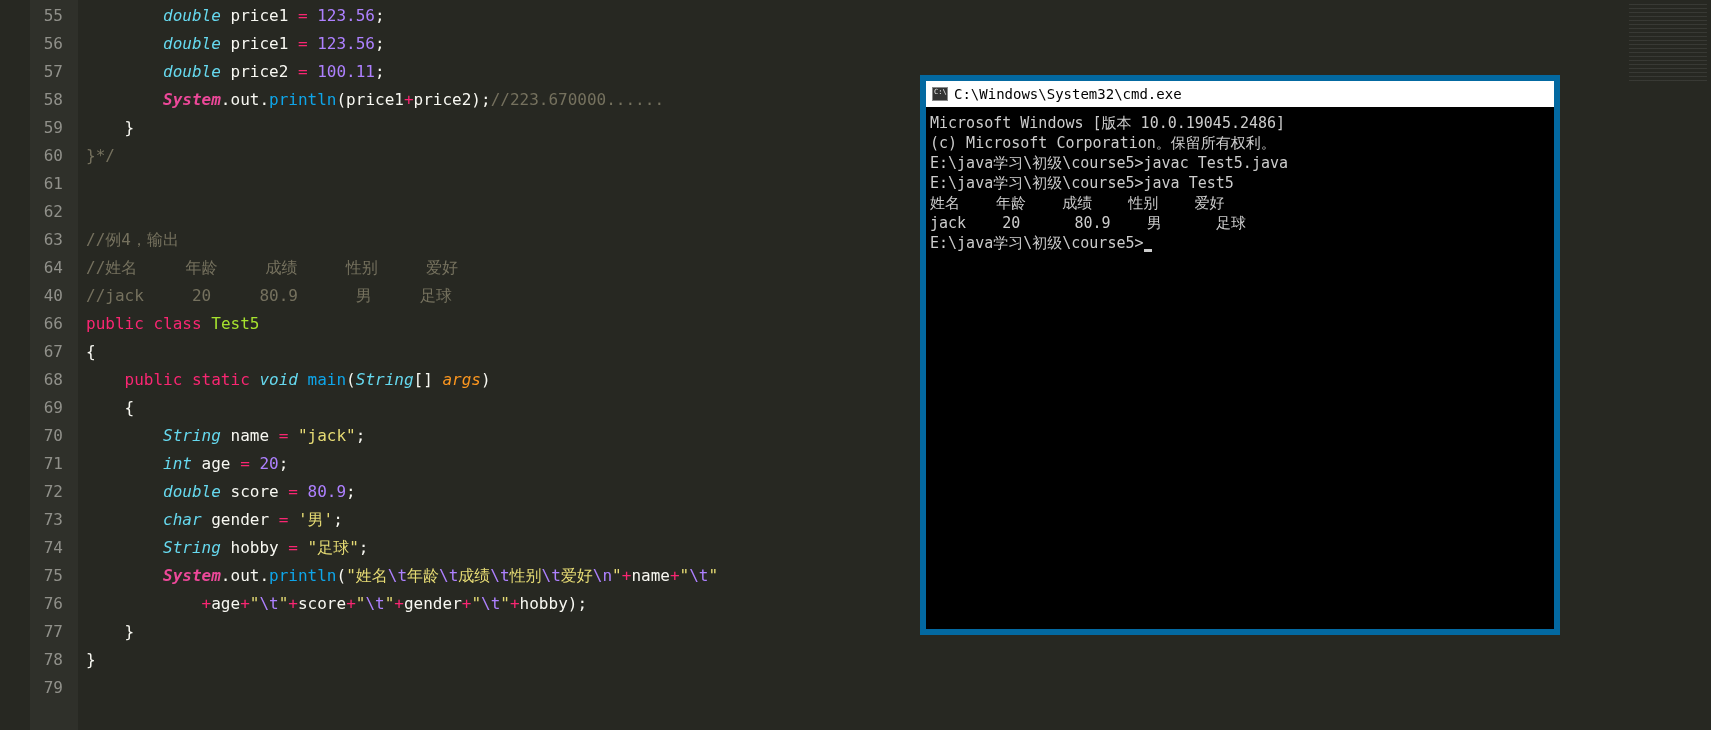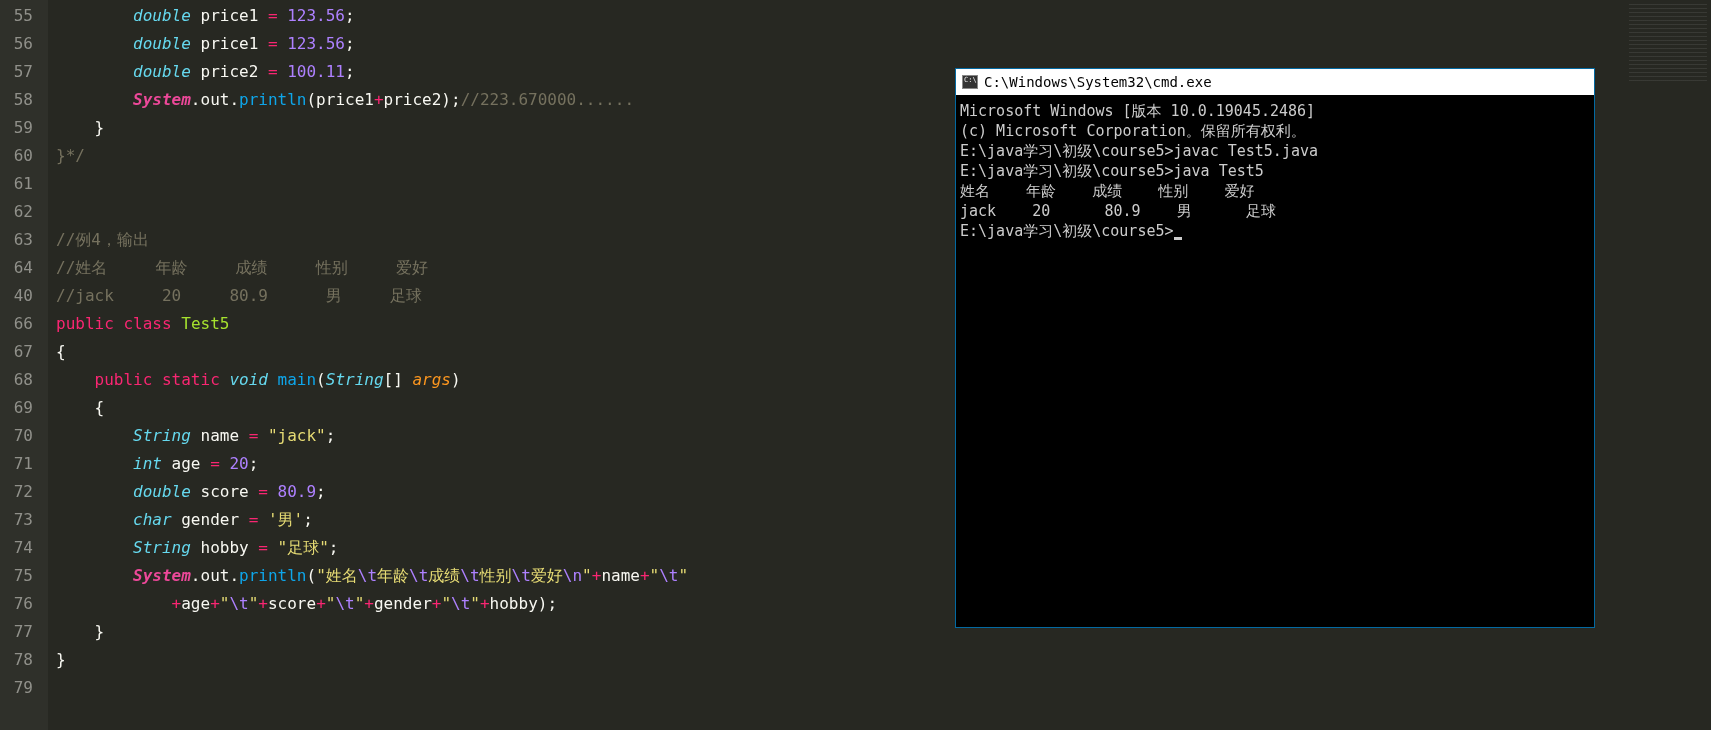--- a/index.html
+++ b/index.html
@@ -8,20 +8,21 @@
       font-family: 'Consolas', 'Monaco', monospace;
       font-size: 16px;
       overflow: hidden;
       width: 1711px;
       height: 730px;
       position: relative;
     }
     .editor {
       display: flex;
       height: 100%;
+      padding-left: 30px;
     }
     .gutter {
       background: #2f302a;
       color: #90908a;
       text-align: right;
       padding-right: 15px;
       padding-left: 5px;
       user-select: none;
       min-width: 48px;
       padding-top: 2px;
@@ -50,28 +51,27 @@
     .c-string { color: #e6db74; }
     .c-escape { color: #ae81ff; }
     .c-num { color: #ae81ff; }
     .c-var { color: #f8f8f2; }
     .c-obj { color: #ec4899; font-style: italic; font-weight: bold; }
     .c-op { color: #f92672; }
 
     .terminal-window {
       position: absolute;
       left: 920px;
-      top: 68px;
+      top: 75px;
       width: 640px;
       height: 560px;
       background: #000;
-      border: 1px solid #0369a1;
+      border: 6px solid #0369a1;
       font-family: 'NSimSun', 'Consolas', monospace;
       font-size: 15px;
-      margin-left: 35px;
     }
     .titlebar {
       background: #fff;
       color: #000;
       height: 26px;
       display: flex;
       align-items: center;
       padding-left: 6px;
       gap: 6px;
     }

